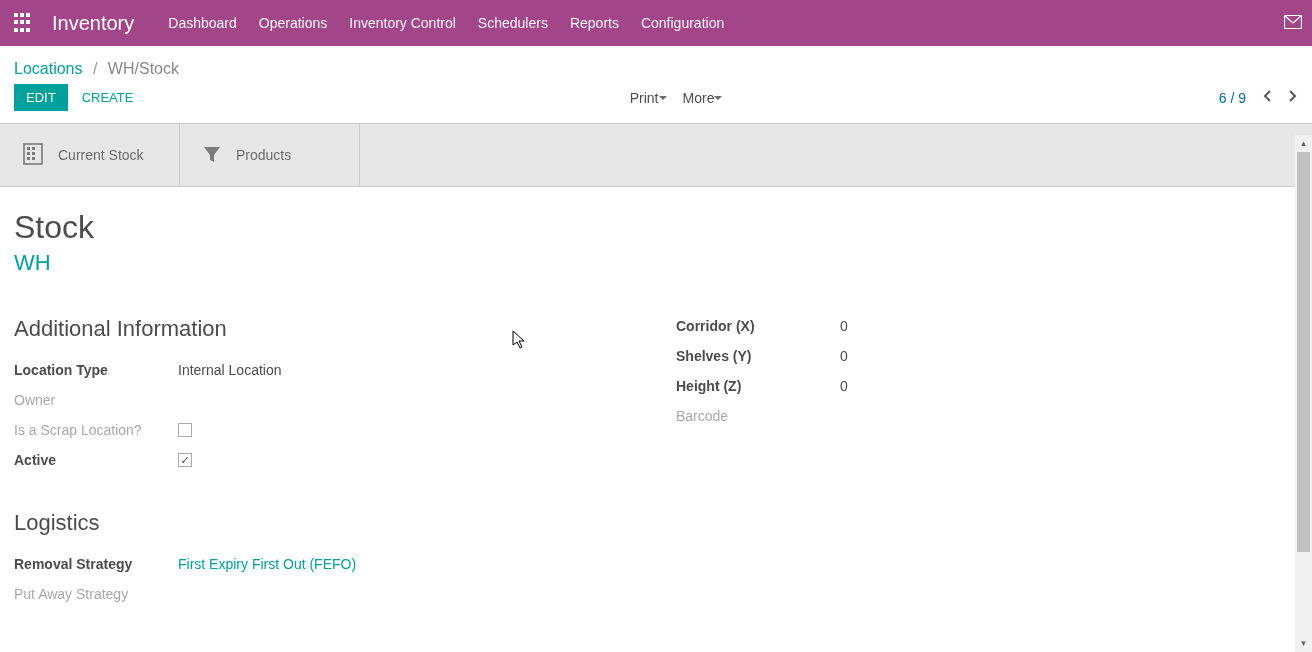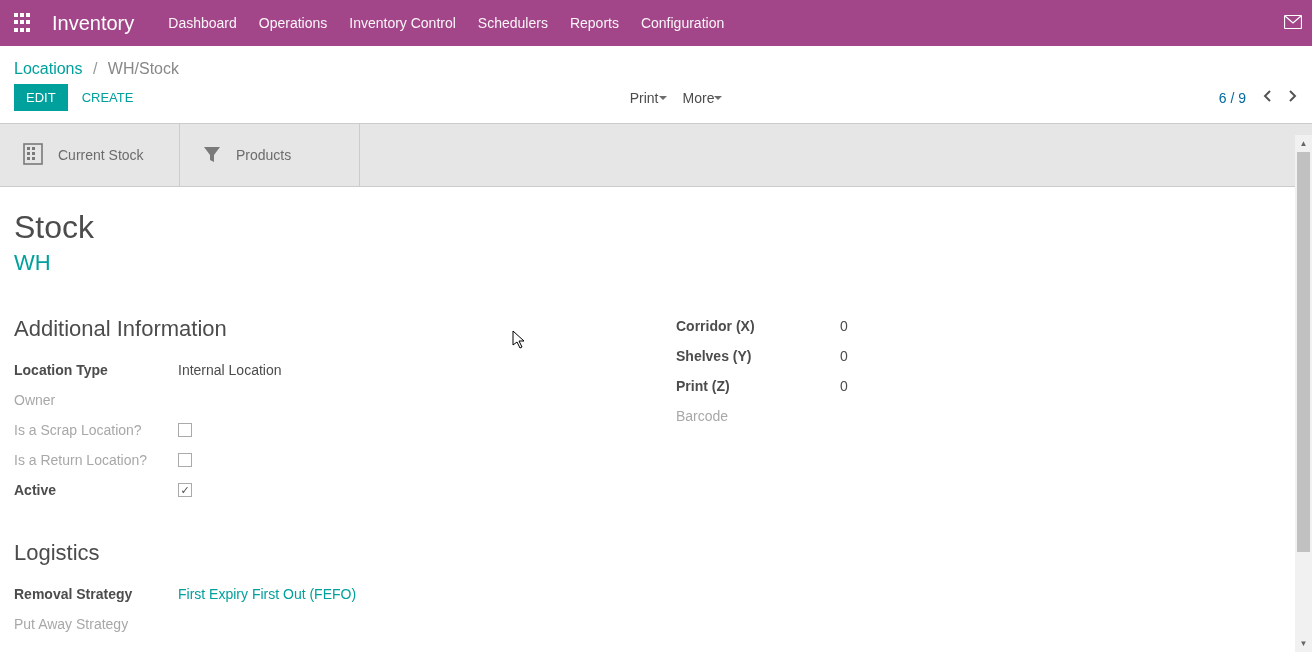--- a/index.html
+++ b/index.html
@@ -320,24 +320,20 @@
       </div>
       <div class="field-row">
         <div class="field-label muted">Owner</div>
         <div class="field-value"></div>
       </div>
       <div class="field-row">
         <div class="field-label muted">Is a Scrap Location?</div>
         <div class="checkbox"></div>
       </div>
       <div class="field-row">
-        <div class="field-label muted">Is a Return Location?</div>
-        <div class="checkbox"></div>
-      </div>
-      <div class="field-row">
         <div class="field-label">Active</div>
         <div class="checkbox checked"></div>
       </div>
 
       <div style="height:30px"></div>
       <div class="section-title">Logistics</div>
 
       <div class="field-row">
         <div class="field-label">Removal Strategy</div>
         <div class="field-value link">First Expiry First Out (FEFO)</div>
@@ -352,21 +348,21 @@
 
       <div class="field-row">
         <div class="field-label">Corridor (X)</div>
         <div class="field-value">0</div>
       </div>
       <div class="field-row">
         <div class="field-label">Shelves (Y)</div>
         <div class="field-value">0</div>
       </div>
       <div class="field-row">
-        <div class="field-label">Print (Z)</div>
+        <div class="field-label">Height (Z)</div>
         <div class="field-value">0</div>
       </div>
       <div class="field-row">
         <div class="field-label muted">Barcode</div>
         <div class="field-value"></div>
       </div>
     </div>
   </div>
 </div>
 

